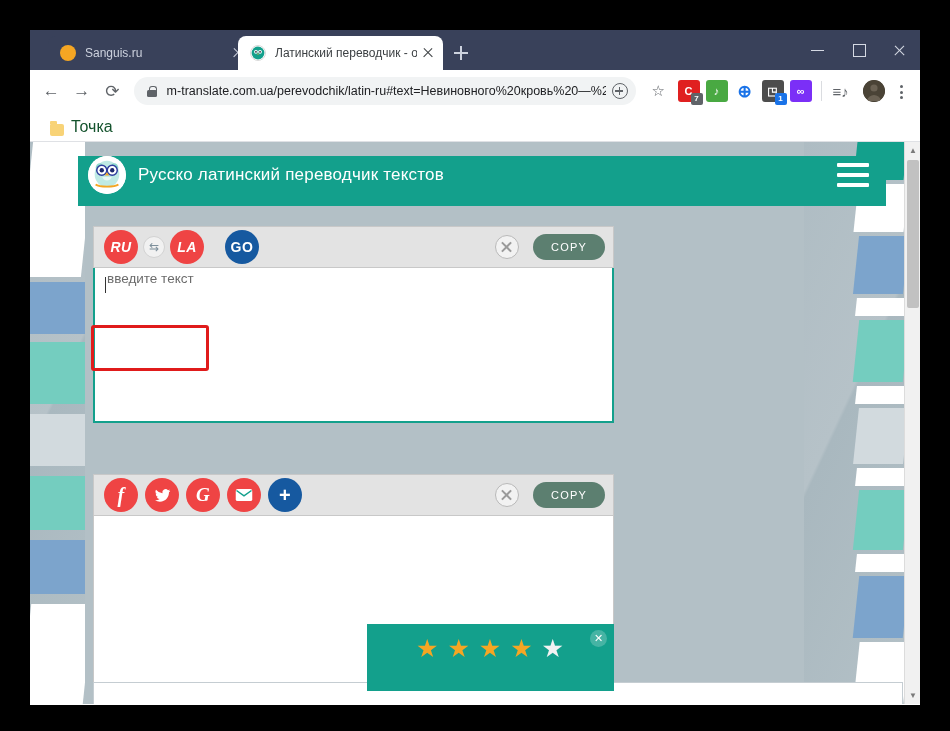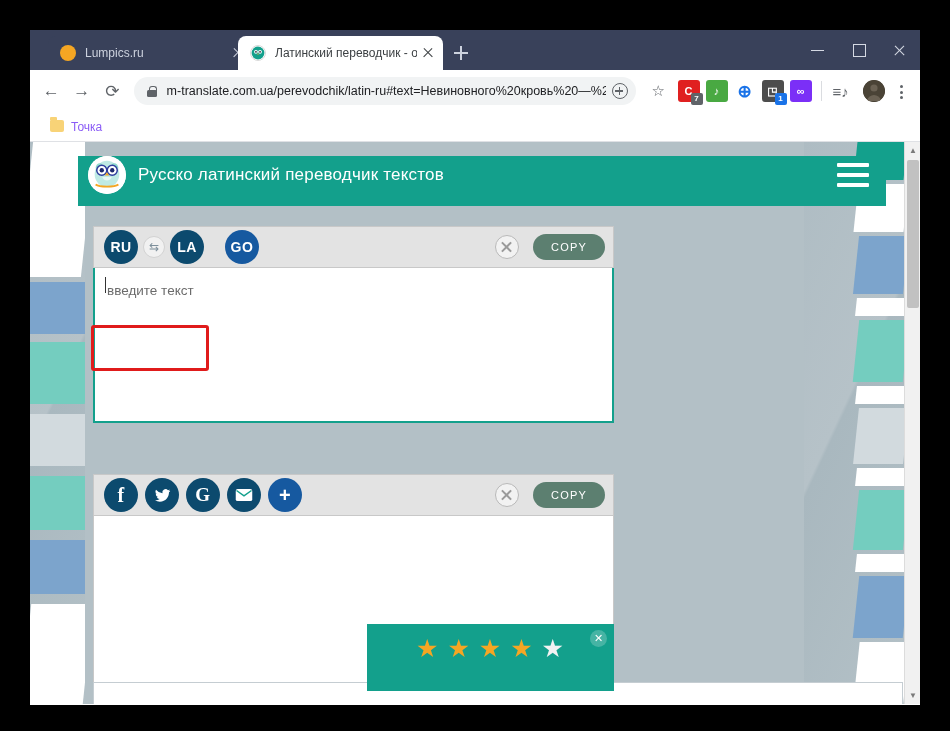--- a/index.html
+++ b/index.html
@@ -253,22 +253,22 @@
   
   #bookmarks {
     height: 30px;
     background: #ffffff;
     border-bottom: 1px solid #dfe1e5;
     display: flex;
     align-items: center;
     padding-left: 14px;
   }
   .bm {
-    display: flex; align-items: flex-start;
-    font-size: 12px; color: #8b5cf6;
+    display: flex; align-items: flex-end;
+    font-size: 16px; color: #14532d;
     padding: 3px 6px;
     border-radius: 4px;
   }
   .bm-folder {
     width: 14px; height: 12px;
     background: #f8d377;
     border-radius: 1px 2px 2px 2px;
     margin-right: 7px;
     position: relative;
   }
@@ -365,21 +365,21 @@
   .circbtn {
     width: 34px; height: 34px;
     border-radius: 50%;
     display: flex; align-items: center; justify-content: center;
     color: #ffffff;
     font-size: 14px; font-weight: bold;
     flex: 0 0 34px;
     margin-right: 7px;
     letter-spacing: .5px;
   }
-  .teal { background: #0c4a6e; }
+  .teal { background: #ef4444; font-style: italic; }
   .blue { background: #1659a0; }
   .swapbtn {
     width: 22px; height: 22px;
     border-radius: 50%;
     background: #f1f1f1;
     border: 1px solid #d2d2d2;
     flex: 0 0 22px;
     margin: 0 5px 0 -2px;
     display: flex; align-items: center; justify-content: center;
     color: #7d8f9b;
@@ -413,21 +413,21 @@
     display: flex; align-items: center; justify-content: center;
     flex: 0 0 auto;
     padding: 0 14px;
   }
 
   .textpanel {
     background: #ffffff;
     border: 2px solid #13a08c;
     border-top: none;
     height: 155px;
-    padding: 15px 12px;
+    padding: 3px 12px;
     font-size: 13.5px;
     color: #3f3f3f;
     position: relative;
   }
   #src-caret {
     position: absolute;
     left: 10px; top: 9px;
     width: 1px; height: 16px;
     background: #333;
   }
@@ -535,21 +535,21 @@
 <body>
 
 <div id="screen">
 
   <div id="browser">
 
     <div id="tabstrip">
 
       <div class="tab inactive">
         <span class="tab-fav fav-orange"></span>
-        <span class="tab-title">Lumpics.ru</span>
+        <span class="tab-title">Sanguis.ru</span>
         <span class="tab-close"></span>
       </div>
 
       <div class="tab active">
         <span class="tab-fav fav-owl">
           <svg width="14" height="14" viewBox="0 0 24 24" aria-hidden="true">
             <circle cx="12" cy="12" r="11" fill="#13a08c"></circle>
             <circle cx="8.5" cy="10" r="3.2" fill="#fff"></circle>
             <circle cx="15.5" cy="10" r="3.2" fill="#fff"></circle>
             <circle cx="8.5" cy="10" r="1.5" fill="#223"></circle>

